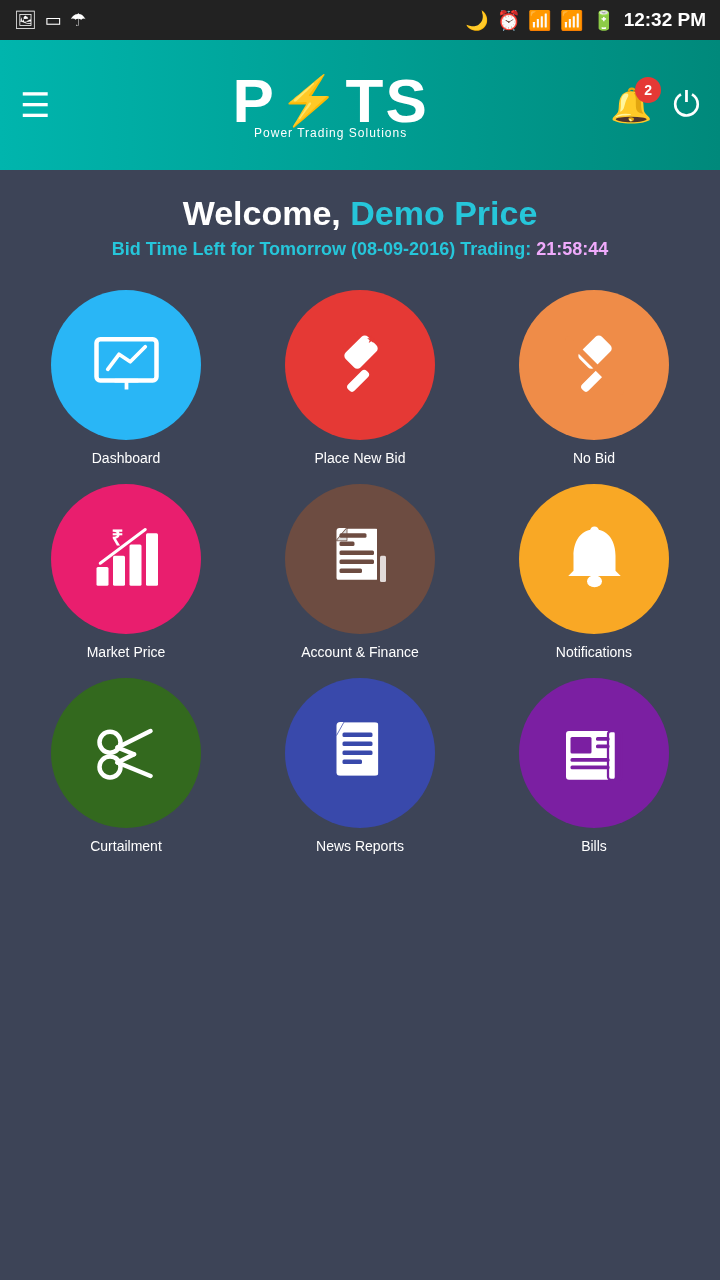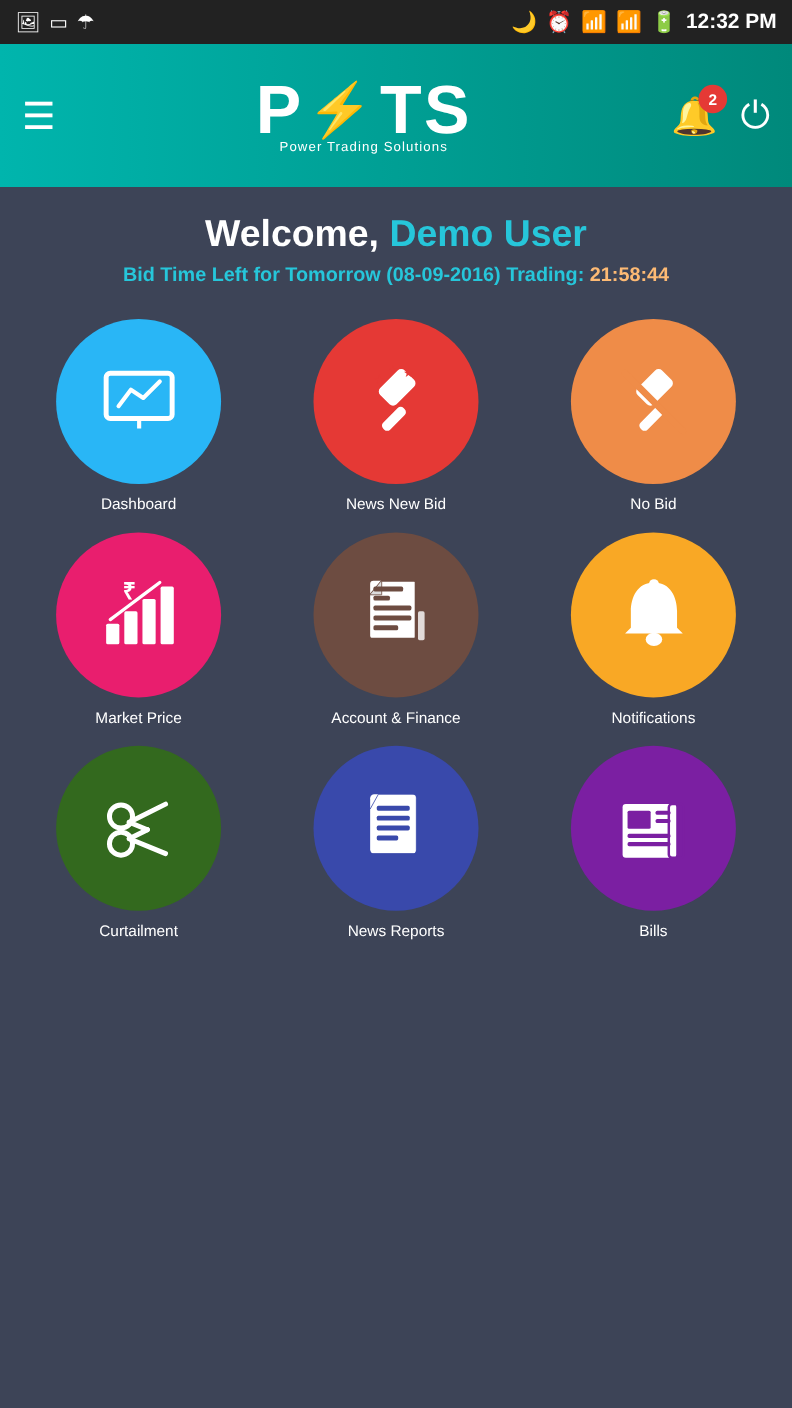--- a/index.html
+++ b/index.html
@@ -208,25 +208,25 @@
       <span class="bell-icon">🔔</span>
       <div class="bell-badge">2</div>
     </div>
     <span class="power-icon">⏻</span>
   </div>
 </div>
 
 <div class="welcome-section">
   <div class="welcome-title">
     <span style="color: rgb(255, 255, 255);">Welcome,</span>
-    <span style="color: rgb(38, 198, 218);">Demo User</span>
+    <span style="color: rgb(38, 198, 218);">Demo Price</span>
   </div>
   <div class="bid-time">
     <span>Bid Time Left for Tomorrow (08-09-2016) Trading:</span>
-    <span style="color: #fdba74;">21:58:44</span>
+    <span style="color: #f0abfc;">21:58:44</span>
   </div>
 </div>
 
 <div class="grid-container">
 
   <div class="grid-item">
     <div class="icon-circle bg-blue">
       <svg viewBox="0 0 100 100">
 
         <rect x="10" y="15" width="80" height="55" rx="5" fill="none" stroke="#fff" stroke-width="6"></rect>
@@ -242,21 +242,21 @@
     <div class="icon-circle bg-red">
       <svg viewBox="0 0 100 100">
 
         <rect x="42" y="55" width="12" height="35" rx="5" transform="rotate(45 50 70)" fill="#fff"></rect>
         <rect x="28" y="18" width="42" height="28" rx="6" transform="rotate(-45 50 30)" fill="#fff"></rect>
         <text x="22" y="28" font-size="16" fill="#e53935">★</text>
         <text x="58" y="20" font-size="14" fill="#e53935">★</text>
         <text x="40" y="15" font-size="12" fill="#e53935">★</text>
       </svg>
     </div>
-    <span class="grid-label">News New Bid</span>
+    <span class="grid-label">Place New Bid</span>
   </div>
 
   <div class="grid-item">
     <div class="icon-circle bg-orange">
       <svg viewBox="0 0 100 100">
 
         <rect x="42" y="55" width="12" height="35" rx="5" transform="rotate(45 50 70)" fill="#fff"></rect>
         <rect x="28" y="18" width="42" height="28" rx="6" transform="rotate(-45 50 30)" fill="#fff"></rect>
         <line x1="15" y1="15" x2="85" y2="85" stroke="#ef8c48" stroke-width="8" stroke-linecap="round"></line>
       </svg>

